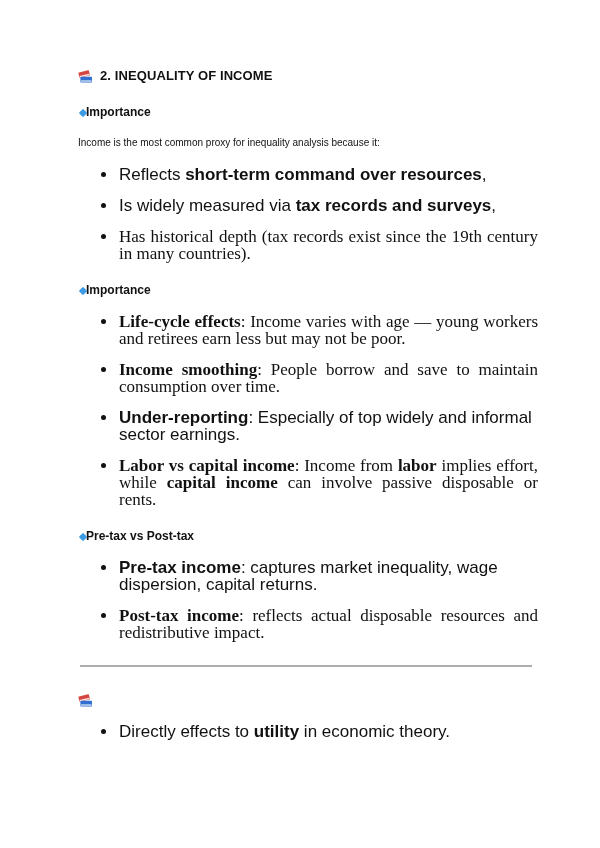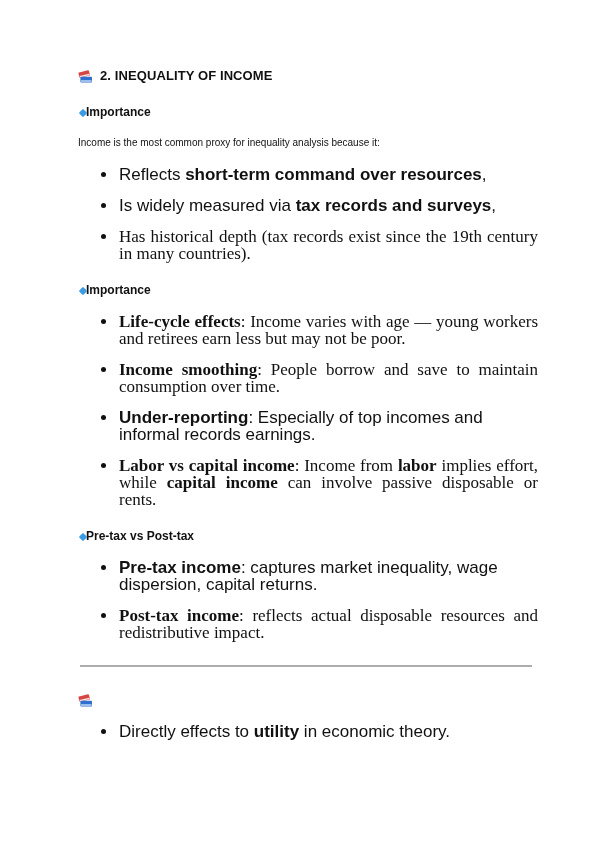--- a/index.html
+++ b/index.html
@@ -97,21 +97,21 @@
       <li class=""><span>Is widely measured via </span><span class="b">tax records and surveys</span><span>,</span></li>
       <li class="justify"><span>Has historical depth (tax records exist since the 19th century in many countries).</span></li>
     </ul>
     <div class="h2">
       <span class="diamond"></span>
       <span>Importance</span>
     </div>
     <ul class="blist">
       <li class="justify"><span class="b">Life-cycle effects</span><span>: Income varies with age — young workers and retirees earn less but may not be poor.</span></li>
       <li class="justify"><span class="b">Income smoothing</span><span>: People borrow and save to maintain consumption over time.</span></li>
-      <li class=""><span class="b">Under-reporting</span><span>: Especially of top incomes and informal records earnings.</span></li>
+      <li class=""><span class="b">Under-reporting</span><span>: Especially of top widely and informal sector earnings.</span></li>
       <li class="justify"><span class="b">Labor vs capital income</span><span>: Income from </span><span class="b">labor</span><span> implies effort, while </span><span class="b">capital income</span><span> can involve passive disposable or rents.</span></li>
     </ul>
     <div class="h2">
       <span class="diamond"></span>
       <span>Pre-tax vs Post-tax</span>
     </div>
     <ul class="blist">
       <li class=""><span class="b">Pre-tax income</span><span>: captures market inequality, wage dispersion, capital returns.</span></li>
       <li class="justify"><span class="b">Post-tax income</span><span>: reflects actual disposable resources and redistributive impact.</span></li>
     </ul>

